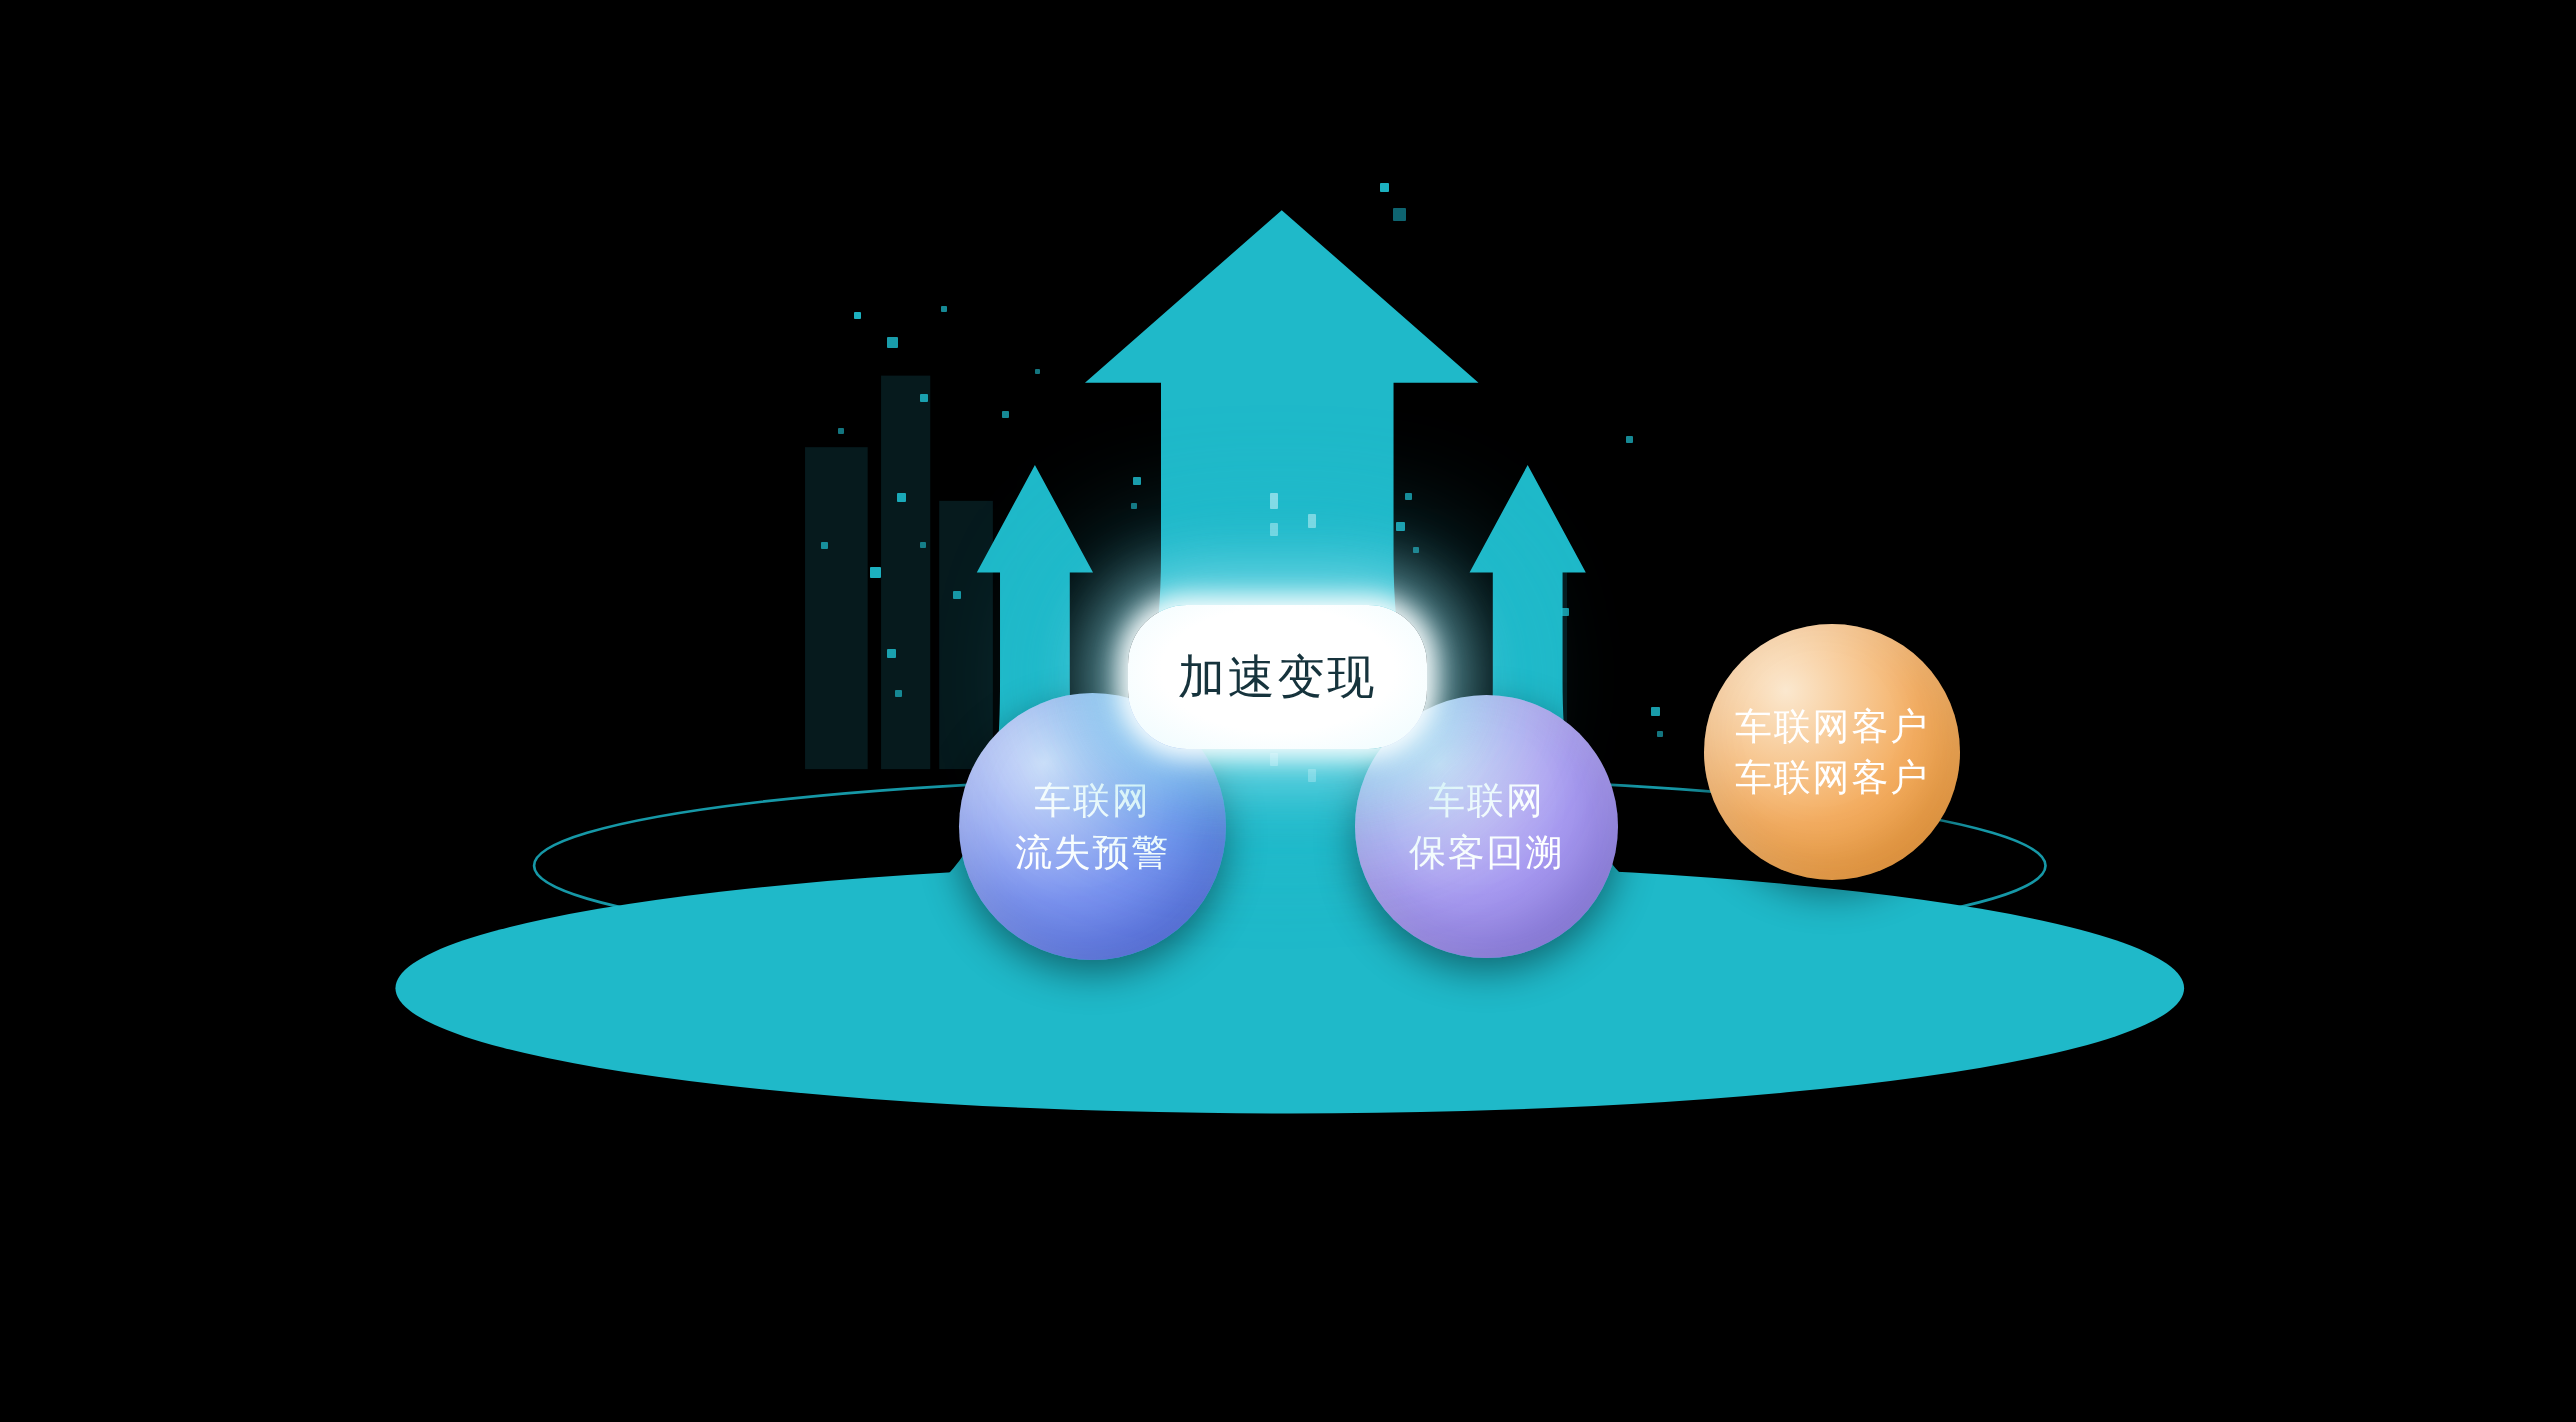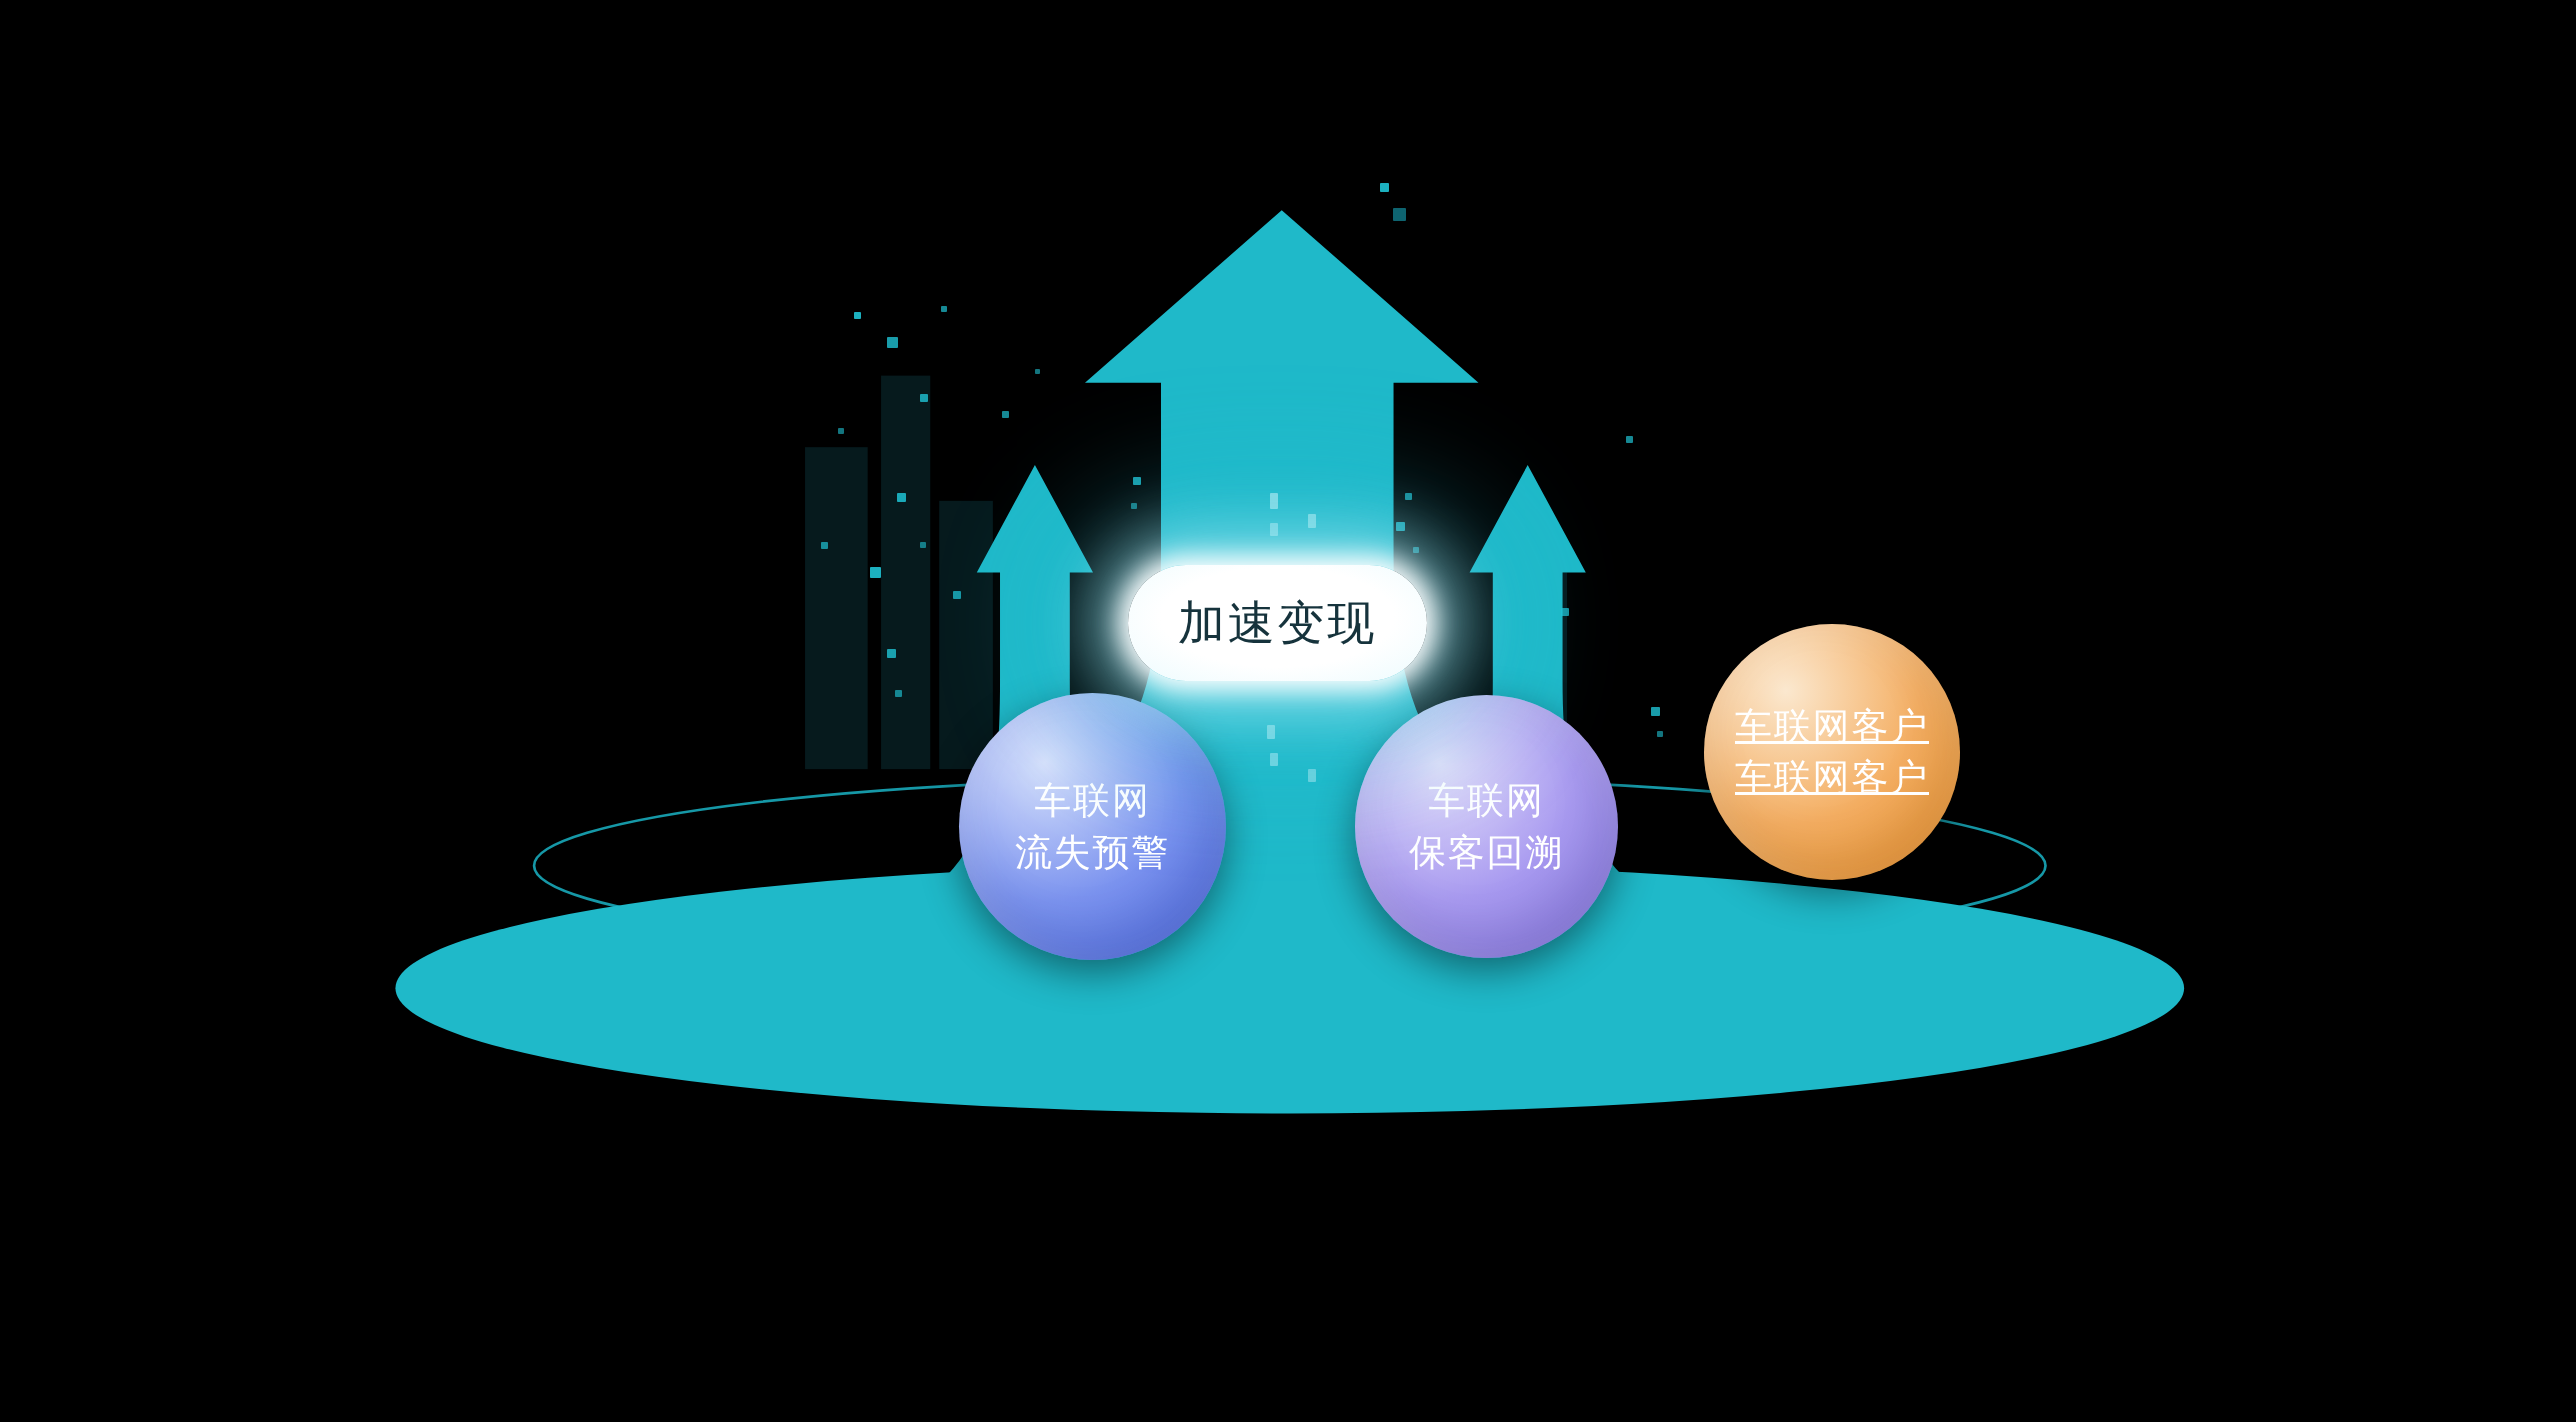--- a/index.html
+++ b/index.html
@@ -11,23 +11,23 @@
   .sphere{
     position:absolute;border-radius:50%;z-index:3;
     display:flex;flex-direction:column;align-items:center;justify-content:center;
     color:#ffffff;text-align:center;font-weight:500;
     box-shadow: inset -12.5px -23px 54px rgba(0,0,0,0.10), inset 9px 12.5px 36px rgba(255,255,255,0.18), 0 12.5px 39px rgba(0,0,0,0.45);
   }
   .sphere .line{font-size:37px;line-height:1.38;letter-spacing:1.8px;}
   .sphere-1{left:616px;top:623px;width:263px;height:263px;}
   .sphere-2{left:959px;top:693px;width:267px;height:267px;}
   .sphere-3{left:1355px;top:695px;width:263px;height:263px;}
-  .sphere-4{left:1704px;top:624px;width:256px;height:256px;text-decoration:underline;}
+  .sphere-4{left:1704px;top:624px;width:256px;height:256px;}
   .pill{
-    position:absolute;left:1128px;top:565px;width:299px;height:116px;border-radius:59px;z-index:4;
+    position:absolute;left:1128px;top:605px;width:299px;height:144px;border-radius:59px;z-index:4;
     background:radial-gradient(ellipse at 50% 45%, #ffffff 55%, #ecfbfe 100%);
     display:flex;align-items:center;justify-content:center;
     box-shadow:
       0 0 23px 9px rgba(255,255,255,0.95),
       0 0 63px 30px rgba(190,240,250,0.60),
       0 0 125px 63px rgba(45,195,218,0.40);
   }
   .pill span{font-size:47px;color:#16333c;letter-spacing:2.7px;font-weight:500;}
 </style>
 </head>

